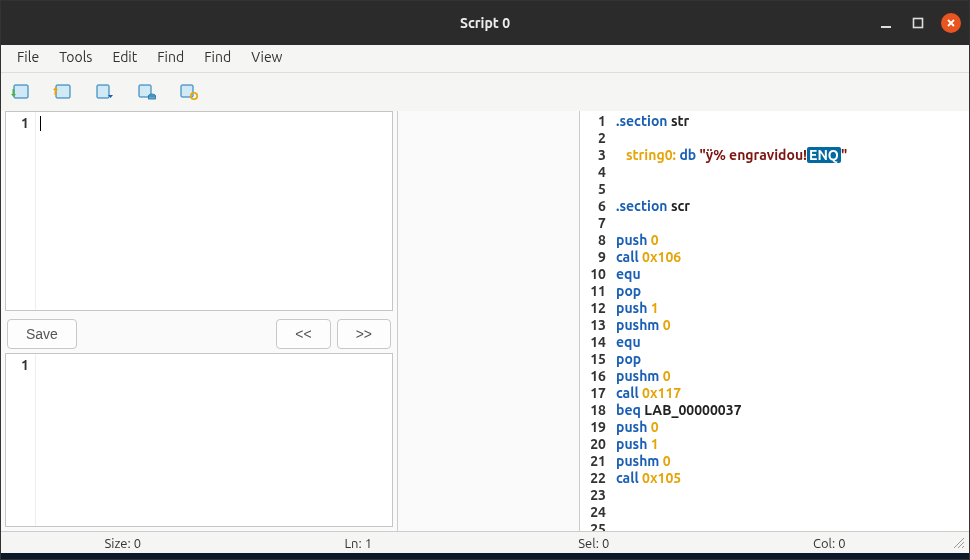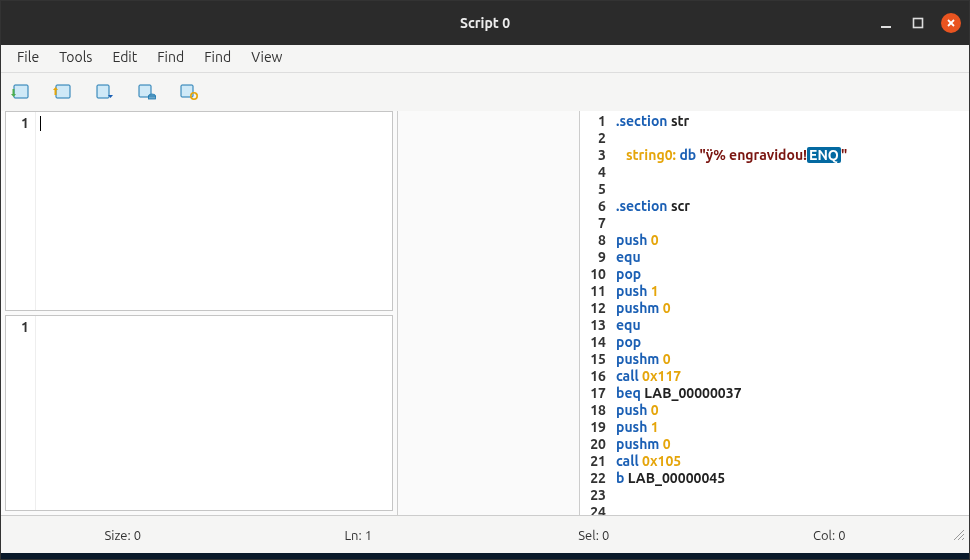--- a/index.html
+++ b/index.html
@@ -121,21 +121,21 @@
 .asm-body { flex: 1; padding: 2px 2px; font-size: 14px; overflow: hidden; }
 .asm-body .ln { height: 17px; line-height: 17px; white-space: pre; font-weight: 600; }
 .kw-section { color: #1a5fb4; font-weight: 600; }
 .kw-op { color: #1a5fb4; font-weight: 600; }
 .kw-lbl { color: #e5a50a; font-weight: 600; }
 .kw-str { color: #7a1510; font-weight: 600; }
 .kw-num { color: #e5a50a; font-weight: 600; }
 .kw-plain { color: #222; font-weight: 600; }
 .enq { background: #0369a1; color: #fff; padding: 0 2px; font-weight: 700; border-radius: 2px; margin-top: 22px; }
 .statusbar {
-  height: 38px;
+  height: 22px;
   background: #f5f5f4;
   border-top: 1px solid #ccc;
   display: flex;
   align-items: center;
   font-size: 13px;
   color: #333;
   flex-shrink: 0;
   padding: 0 4px;
 }
 .statusbar .sitem { flex: 1; text-align: center; }
@@ -213,20 +213,26 @@
   </div>
 </div>
 
 <div class="main">
   <div class="leftcol">
     <div class="editor-top">
       <div class="gutter">
         <div>1</div>
       </div>
       <div class="code-area"><span class="cursor"></span></div>
+    </div>
+    <div class="buttonrow">
+      <button class="btn">Save</button>
+      <div class="spacer"></div>
+      <button class="btn">&lt;&lt;</button>
+      <button class="btn">&gt;&gt;</button>
     </div>
     <div class="editor-bottom">
       <div class="gutter">
         <div>1</div>
       </div>
       <div class="code-area"></div>
     </div>
   </div>
   <div class="midcol"></div>
   <div class="rightcol">
@@ -259,34 +265,34 @@
       </div>
     <div class="asm-body" id="asm-body">
         <div class="ln"><span class="kw-section">.section</span> <span class="kw-plain">str</span></div>
         <div class="ln"></div>
         <div class="ln">   <span class="kw-lbl">string0:</span> <span class="kw-op">db</span> <span class="kw-str">"ÿ% engravidou!</span><span class="enq">ENQ</span><span class="kw-str">"</span></div>
         <div class="ln"></div>
         <div class="ln"></div>
         <div class="ln"><span class="kw-section">.section</span> <span class="kw-plain">scr</span></div>
         <div class="ln"></div>
         <div class="ln"><span class="kw-op">push</span> <span class="kw-num">0</span></div>
+        <div class="ln"><span class="kw-op">call</span> <span class="kw-num">0x106</span></div>
         <div class="ln"><span class="kw-op">equ</span></div>
         <div class="ln"><span class="kw-op">pop</span></div>
         <div class="ln"><span class="kw-op">push</span> <span class="kw-num">1</span></div>
         <div class="ln"><span class="kw-op">pushm</span> <span class="kw-num">0</span></div>
         <div class="ln"><span class="kw-op">equ</span></div>
         <div class="ln"><span class="kw-op">pop</span></div>
         <div class="ln"><span class="kw-op">pushm</span> <span class="kw-num">0</span></div>
         <div class="ln"><span class="kw-op">call</span> <span class="kw-num">0x117</span></div>
         <div class="ln"><span class="kw-op">beq</span> <span class="kw-plain">LAB_00000037</span></div>
         <div class="ln"><span class="kw-op">push</span> <span class="kw-num">0</span></div>
         <div class="ln"><span class="kw-op">push</span> <span class="kw-num">1</span></div>
         <div class="ln"><span class="kw-op">pushm</span> <span class="kw-num">0</span></div>
         <div class="ln"><span class="kw-op">call</span> <span class="kw-num">0x105</span></div>
-        <div class="ln"><span class="kw-op">b</span> <span class="kw-plain">LAB_00000045</span></div>
       </div>
   </div>
 </div>
 
 <div class="statusbar">
   <div class="sitem">Size: 0</div>
   <div class="sitem">Ln: 1</div>
   <div class="sitem">Sel: 0</div>
   <div class="sitem">Col: 0</div>
   <div class="res">

